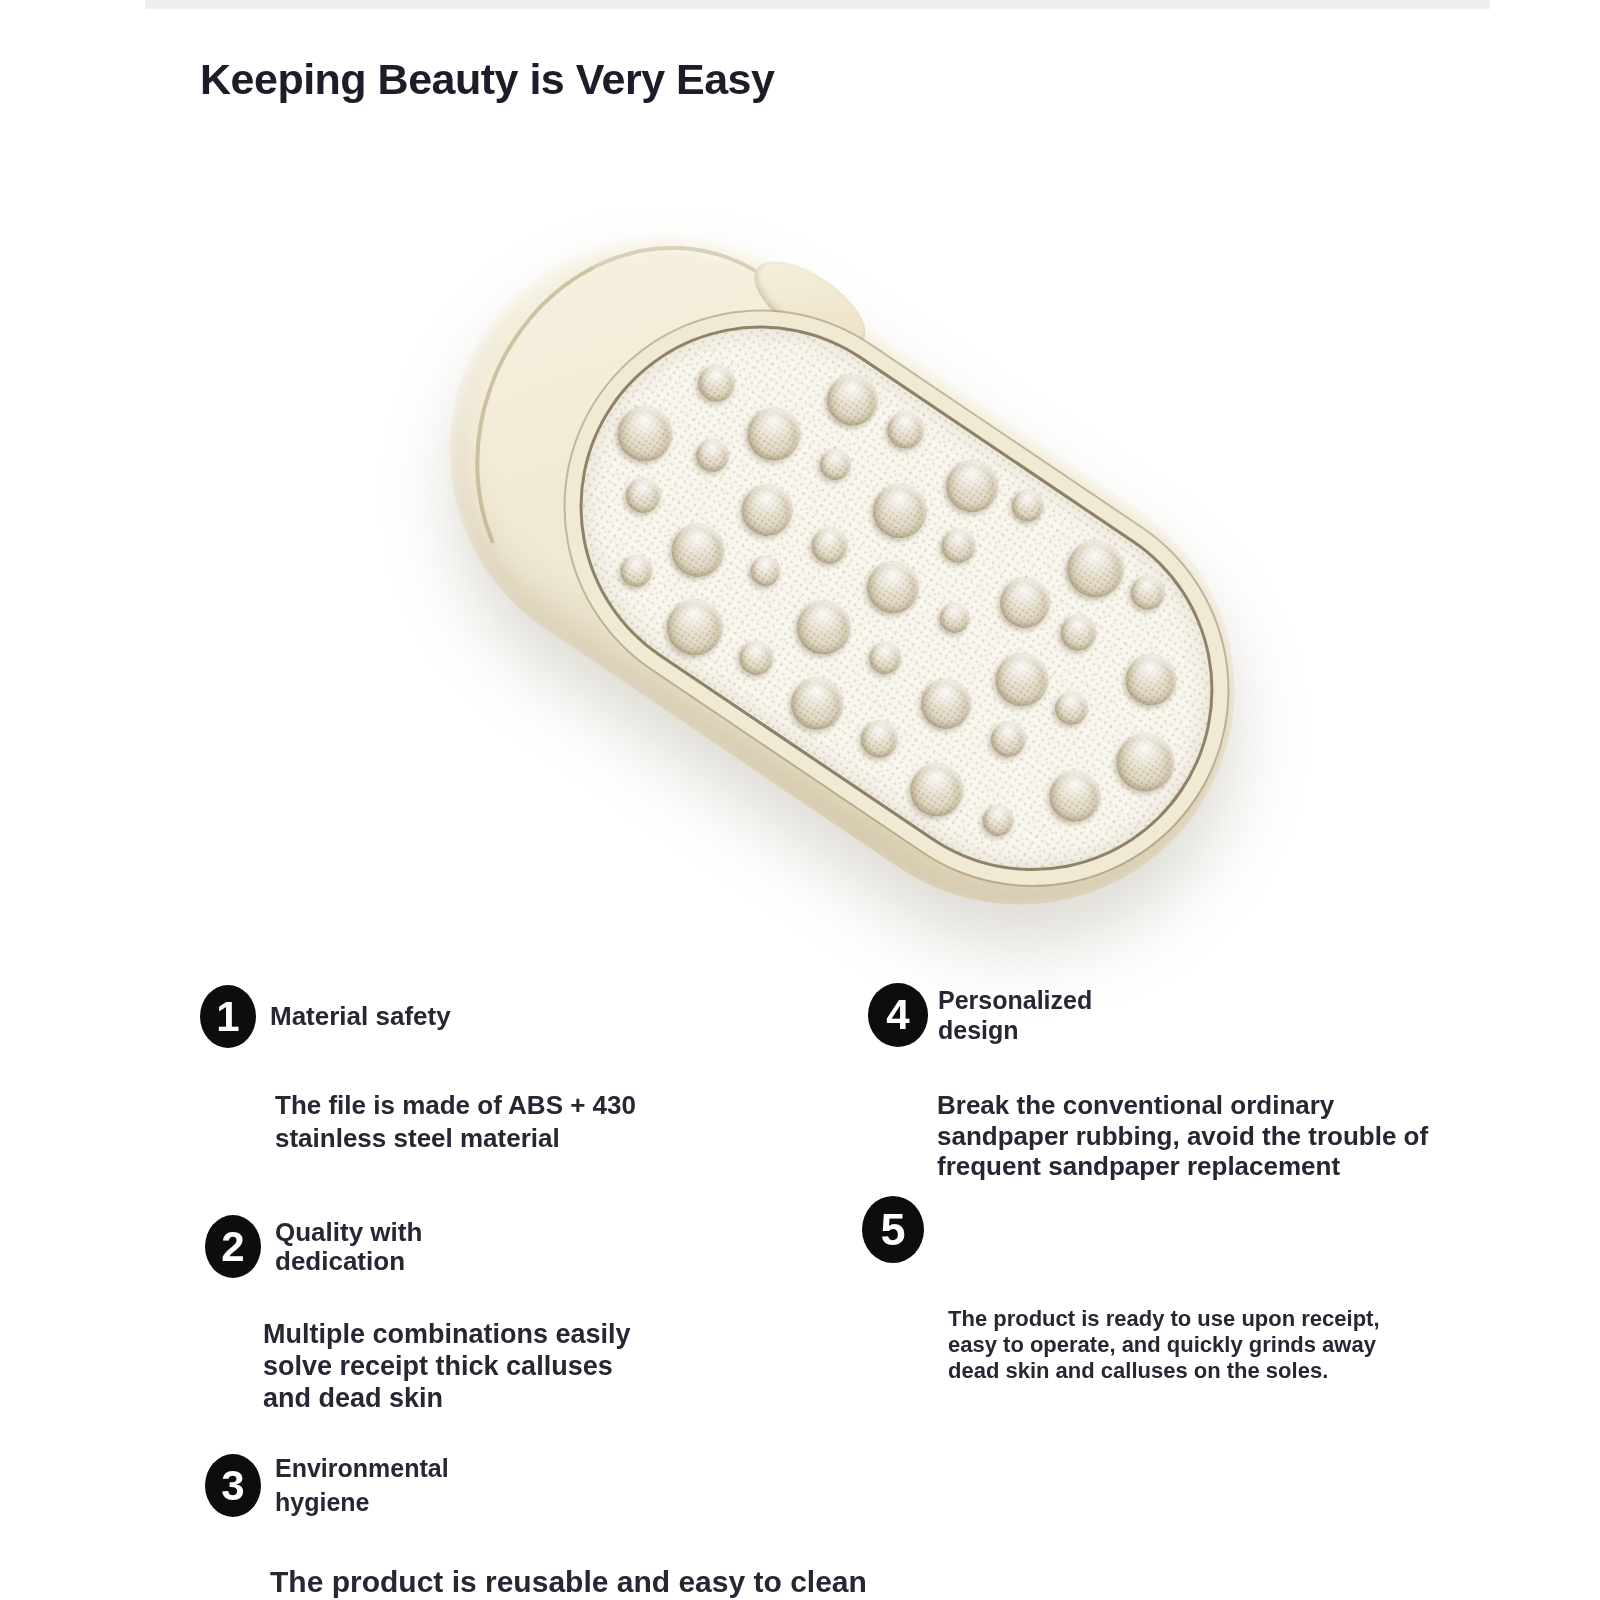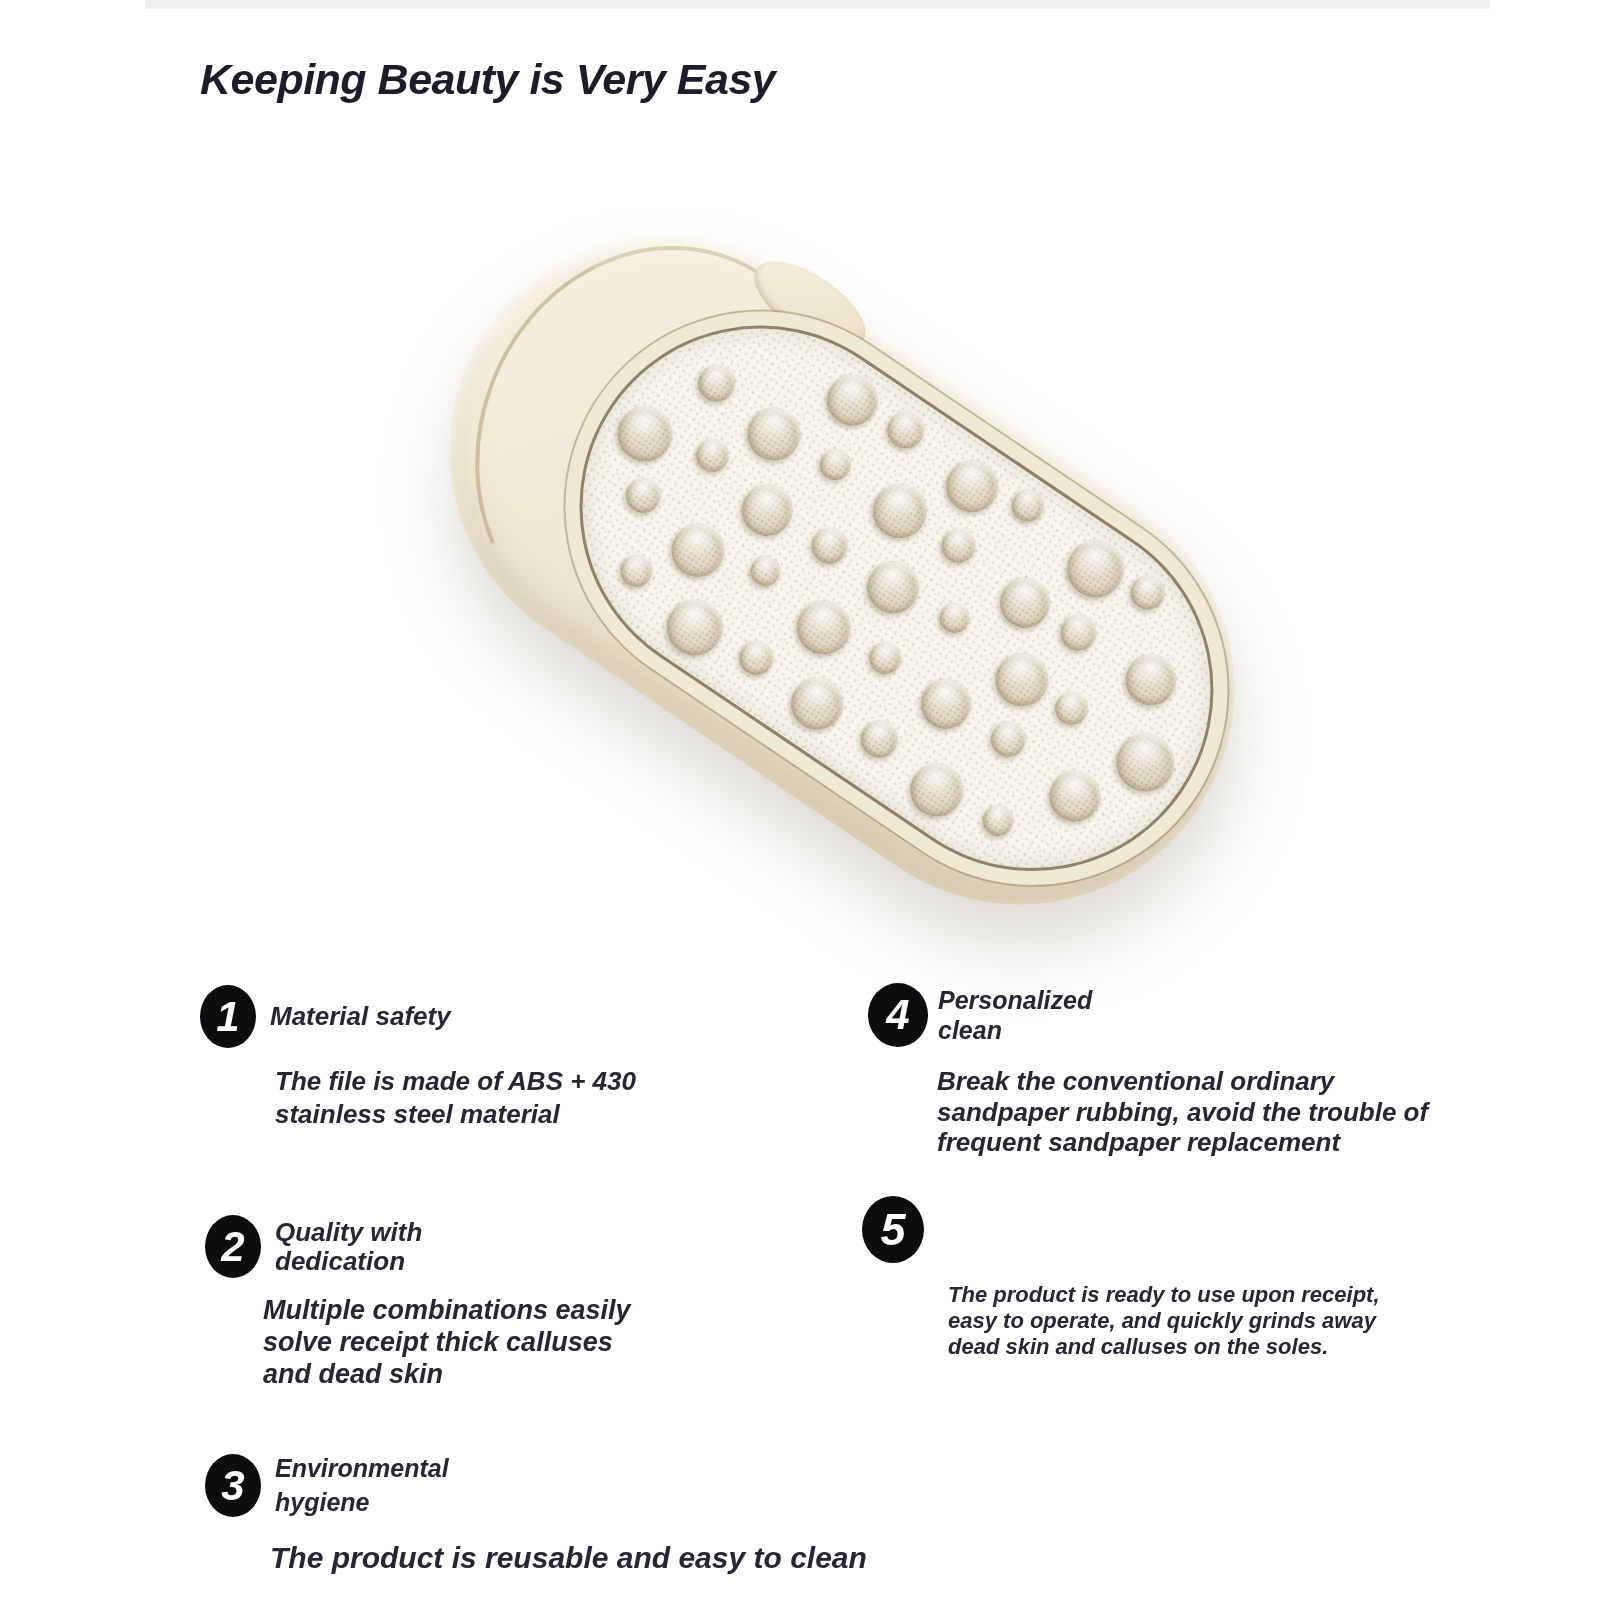--- a/index.html
+++ b/index.html
@@ -13,21 +13,21 @@
     --ring-brown:#8f8268;
     --page-bg:#ffffff;
   }
   html,body{margin:0;padding:0;}
   body{
     width:1600px;height:1600px;
     background:var(--page-bg,#fff);
     font-family:"Liberation Sans", sans-serif;
     color:var(--body-text,#2a2533);
   }
-  .canvas{position:relative;width:1600px;height:1600px;overflow:hidden;background:var(--page-bg,#fff);font-style:italic;}
+  .canvas{position:relative;width:1600px;height:1600px;overflow:hidden;background:var(--page-bg,#fff);}
 
   .top-strip{position:absolute;left:145px;top:0;width:1345px;height:9px;background:#efefef;}
 
   .page-title{
     position:absolute;left:200px;top:26px;
     font-size:43px;font-weight:700;letter-spacing:-0.5px;
     color:var(--title-text,#1f1b28);
   }
   .page-subtitle{
     position:absolute;left:200px;top:104px;
@@ -95,21 +95,21 @@
   .badge{
     flex:0 0 auto;
     width:56px;height:63px;border-radius:50%;
     background:var(--badge-bg,#0d0c0f);color:var(--badge-text,#fff);
     display:flex;align-items:center;justify-content:center;
     font-size:42px;font-weight:700;
   }
   .label{font-weight:700;white-space:pre-line;color:var(--body-text,#2a2533);}
   .desc{
     position:absolute;font-weight:700;white-space:pre-line;
-    color:var(--body-text,#2a2533);line-height:1.2;
+    color:var(--body-text,#2a2533);line-height:1.2;margin-top:24px;
   }
 
   .f1{left:200px;top:985px;}
   .f1 .label{font-size:26px;line-height:1.15;}
   .f1 .desc{left:75px;top:80px;width:500px;font-size:26px;line-height:1.28;}
 
   .f2{left:205px;top:1215px;}
   .f2 .label{font-size:26px;line-height:1.1;}
   .f2 .desc{left:58px;top:80px;width:490px;font-size:27px;line-height:1.18;}
 
@@ -209,21 +209,21 @@
       <div class="label">Environmental
 hygiene</div>
     </div>
     <div class="desc">The product is reusable and easy to clean</div>
   </div>
 
   <div class="feature f4">
     <div class="head">
       <div class="badge">4</div>
       <div class="label">Personalized
-clean</div>
+design</div>
     </div>
     <div class="desc">Break the conventional ordinary
 sandpaper rubbing, avoid the trouble of
 frequent sandpaper replacement</div>
   </div>
 
   <div class="feature f5">
     <div class="head">
       <div class="badge">5</div>
     </div>

